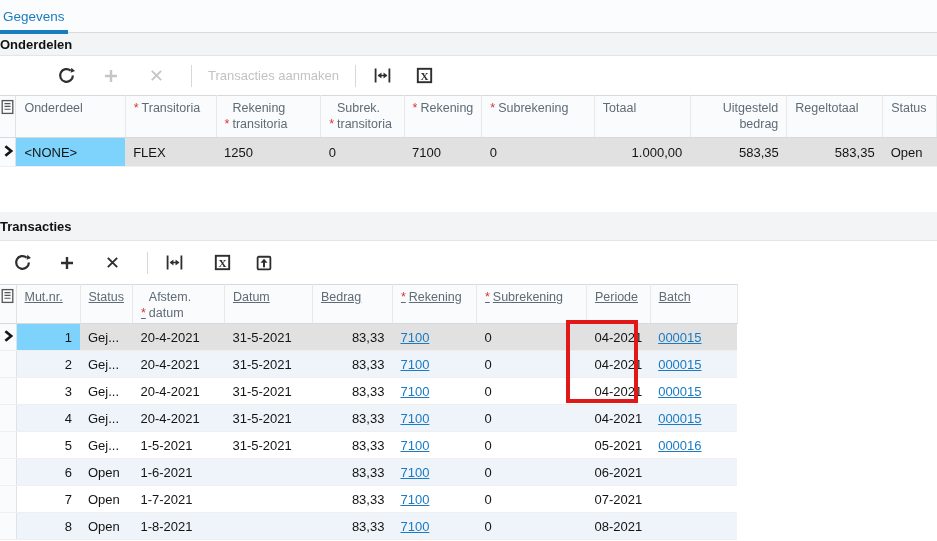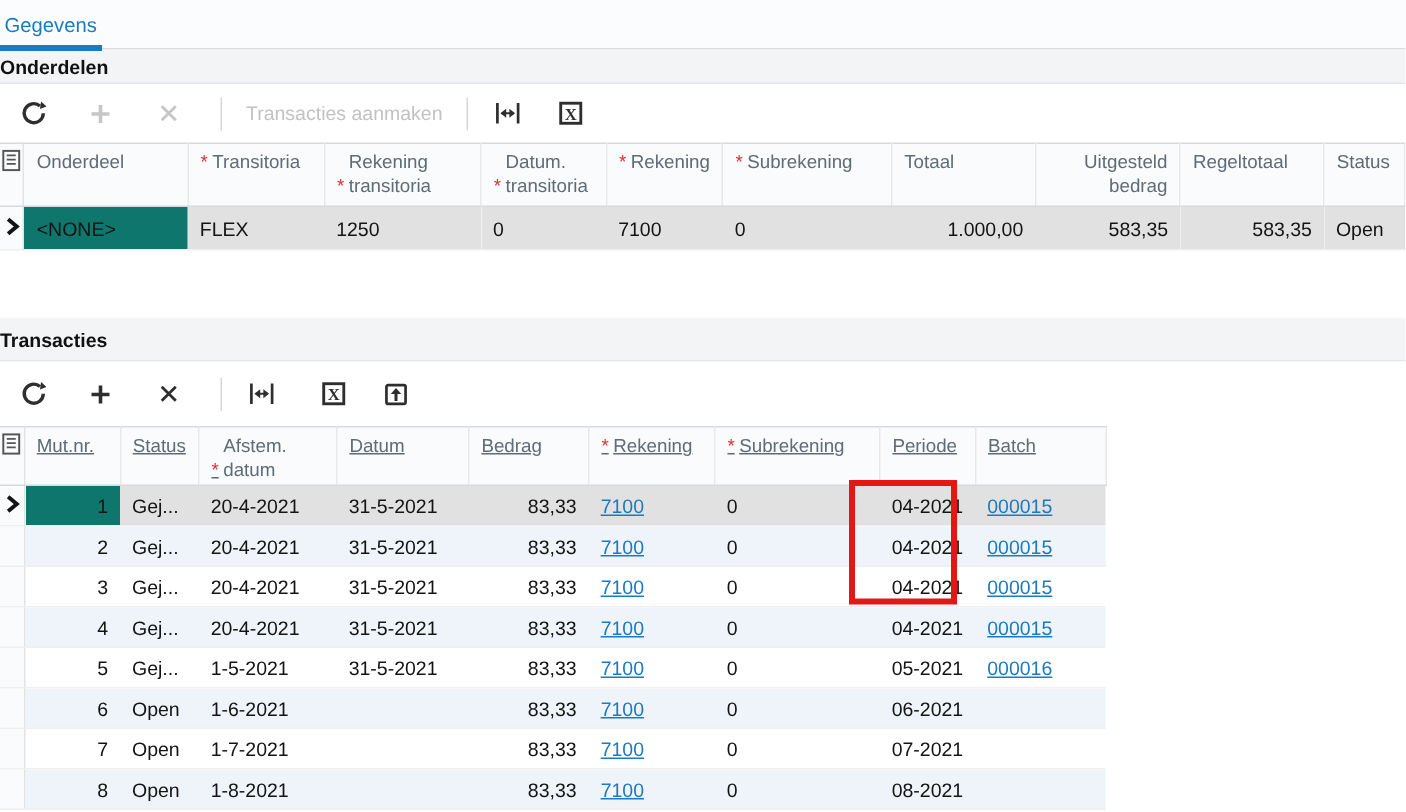--- a/index.html
+++ b/index.html
@@ -12,21 +12,21 @@
   .tabbar { display:flex; height:32px; border-bottom:1px solid #d8dbde; background:#fbfcfd; }
   .tab { padding:0 3px; display:flex; align-items:center; font-size:13.5px; color:#6e7780; cursor:pointer; position:relative; white-space:nowrap; }
   .tab.active { color:#1a7cc0; }
   .tab.active::after { content:""; position:absolute; left:0; right:0; bottom:-2px; height:4px; background:#1a7cc0; z-index:2; }
   
   .section-title { background:#f3f4f6; border-bottom:1px solid #e3e5e7; font-weight:bold; font-size:13px; color:#111; padding-left:0; display:flex; align-items:center; }
   .band1 { height:22px; }
   .band2 { height:28px; }
   
   .toolbar { display:flex; align-items:center; background:#fff; padding-left:12px; }
-  .tb1 { height:39px; }
+  .tb1 { height:39px;margin-left:44px; }
   .tb2 { height:43px; }
   .tbtn { width:20px; height:20px; margin-right:25px; display:flex; align-items:center; justify-content:center; color:#2e2e2e; cursor:pointer; flex:none; }
   .tbtn.disabled { color:#c6c6c6; }
   .tsep { width:1px; height:22px; background:#d7d7d7; margin-right:16px; flex:none; }
   .tlabel { color:#c2c2c2; font-size:13px; margin-right:16px; white-space:nowrap; cursor:default; }
   
   .gridwrap { position:relative; }
   table.grid { border-collapse:collapse; table-layout:fixed; }
   .grid th, .grid td { box-sizing:border-box; overflow:hidden; }
   .grid thead th {
@@ -42,21 +42,21 @@
   .t-transacties td { height:27px; }
   .col-r { text-align:right; }
   .hl.wrap { white-space:normal; display:inline-block; }
   th.col-r .hl.wrap { text-align:right; }
   .req { color:#e03030; margin-right:3px; }
   .selcol { background:#fafbfc !important; border-right:1px solid #dfe3e6 !important; padding:0 !important; text-align:center; vertical-align:middle; }
   .grid thead th.selcol { padding-top:3px !important; color:#555; }
   tbody tr { background:#fff; }
   .t-transacties tbody tr:nth-child(even) { background:#eef4f9; }
   tbody tr.selected { background:#e1e1e1; }
-  tbody tr.selected td.firstcell { background:#0f766e; }
+  tbody tr.selected td.firstcell { background:#7dd3fc; }
   .grid a { color:#1b7ac2; text-decoration:underline; cursor:pointer; }
   .gap { height:45px; background:#fff; }
   .anno-box { position:absolute; left:566px; top:36px; width:72px; height:83px; border:4px solid #e01818; pointer-events:none; z-index:5; box-sizing:border-box; }
 </style>
 </head>
 <body>
 
 <div class="tabbar">
   <div class="tab active">Gegevens</div>
 </div>
@@ -119,21 +119,21 @@
           <tr>
             <th class="selcol">
   <svg width="15" height="16" viewBox="0 0 15 16" style="color:#555">
     <rect x="2.2" y="1.6" width="10.6" height="12.8" fill="none" stroke="currentColor" stroke-width="1.3"></rect>
     <path d="M4.5 4.6 H10.5 M4.5 7.4 H10.5 M4.5 10.2 H10.5" stroke="currentColor" stroke-width="1.1" fill="none"></path>
   </svg>
 </th>
             <th><span class="hl">Onderdeel</span></th>
             <th><span class="req">*</span><span class="hl">Transitoria</span></th>
             <th><span class="req">*</span><span class="hl wrap">Rekening transitoria</span></th>
-            <th><span class="req">*</span><span class="hl wrap">Datum. transitoria</span></th>
+            <th><span class="req">*</span><span class="hl wrap">Subrek. transitoria</span></th>
             <th><span class="req">*</span><span class="hl">Rekening</span></th>
             <th><span class="req">*</span><span class="hl">Subrekening</span></th>
             <th class="col-r"><span class="hl">Totaal</span></th>
             <th class="col-r"><span class="hl wrap">Uitgesteld bedrag</span></th>
             <th class="col-r"><span class="hl">Regeltotaal</span></th>
             <th><span class="hl">Status</span></th>
           </tr>
         </thead>
         <tbody>
           <tr class="selected">

